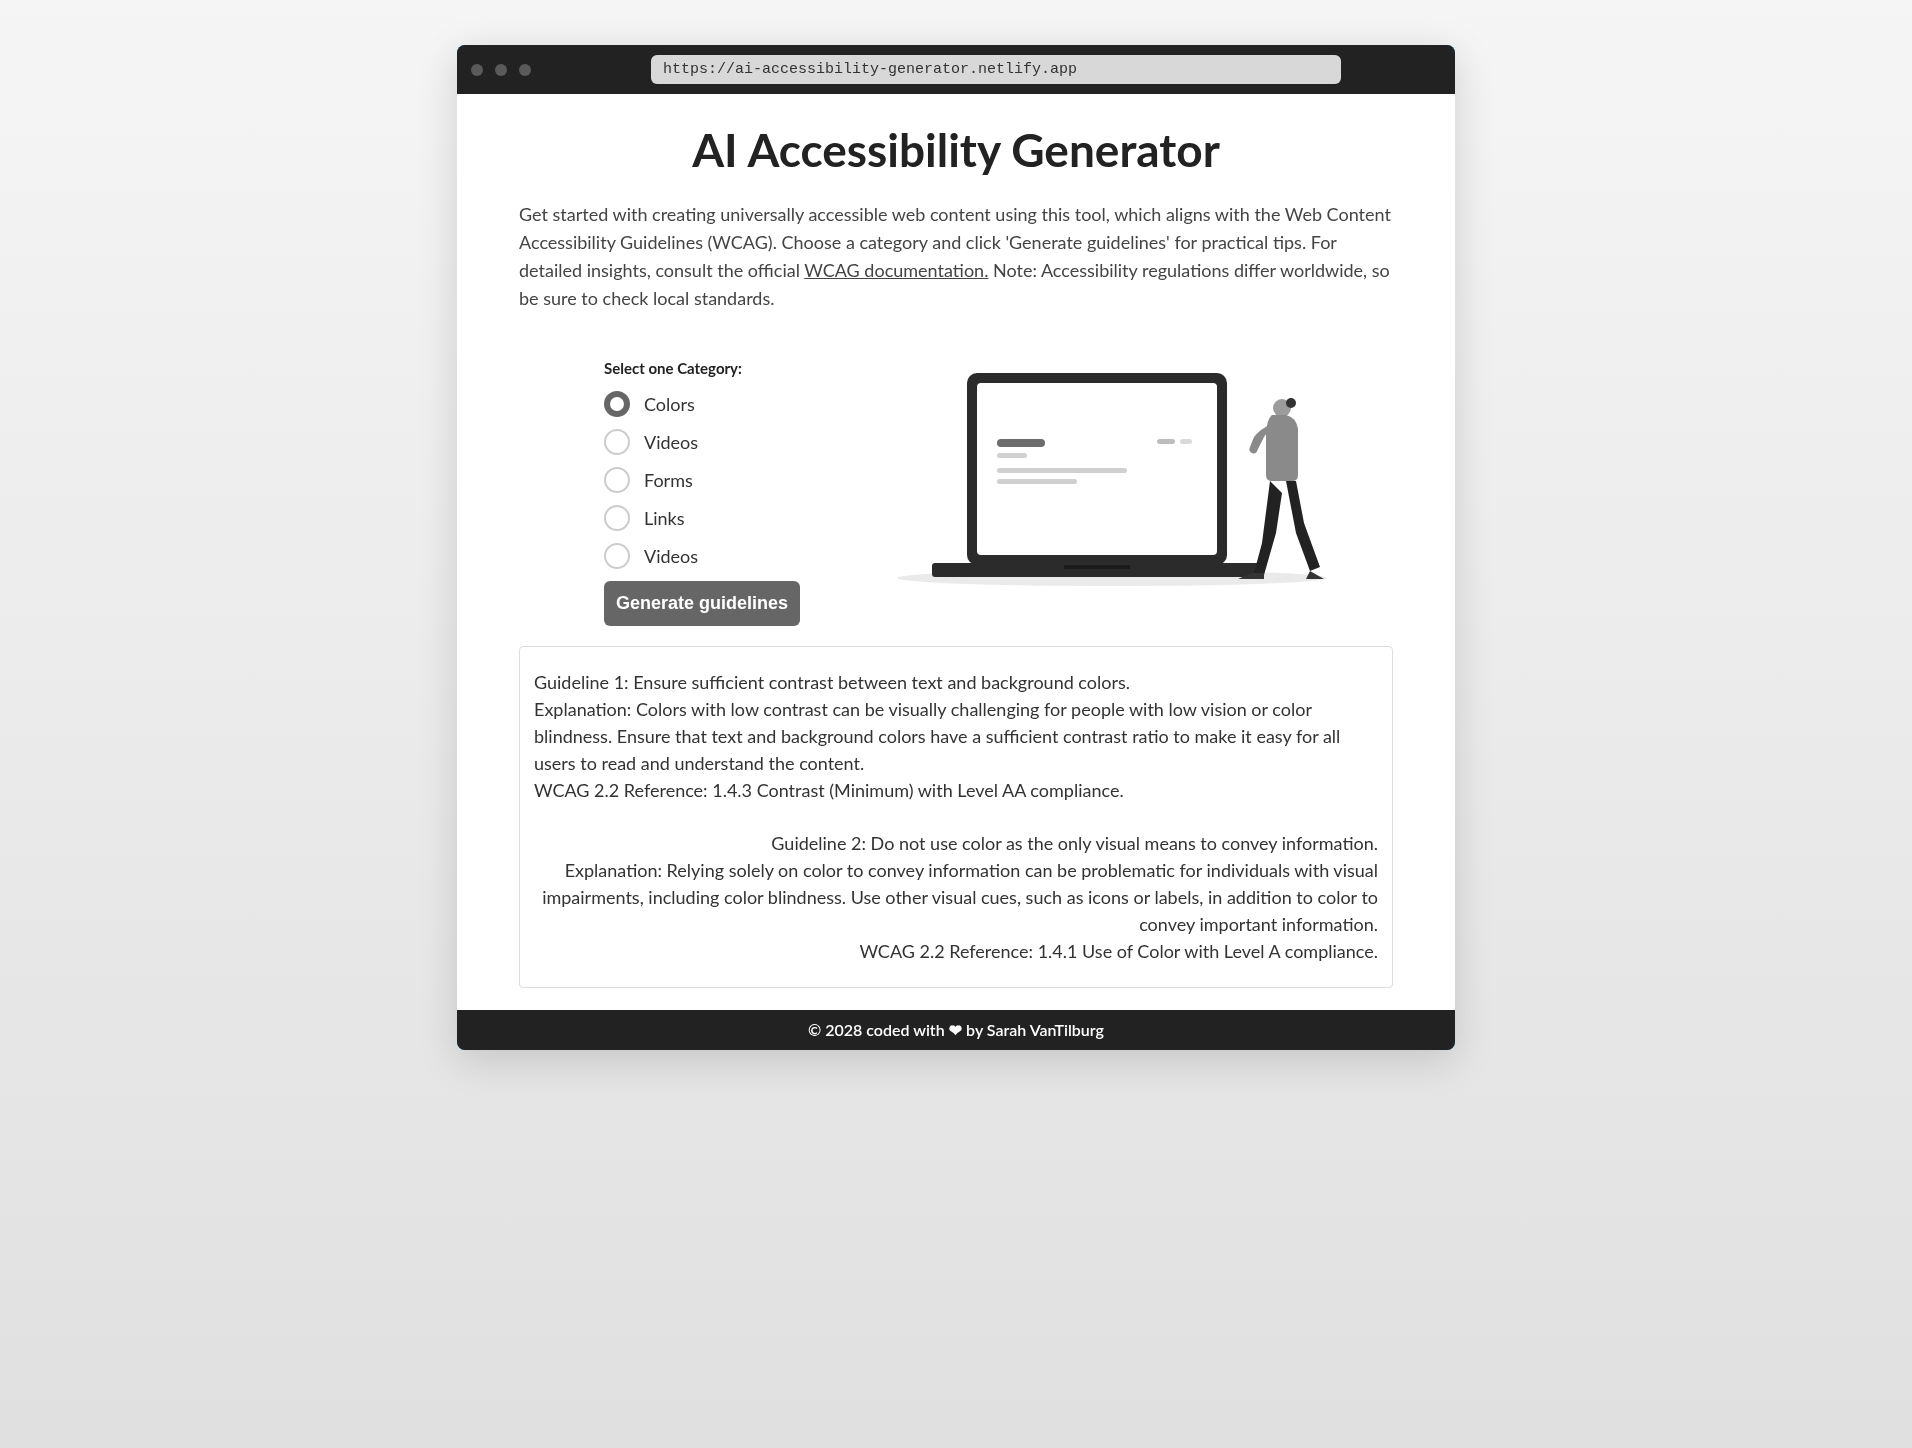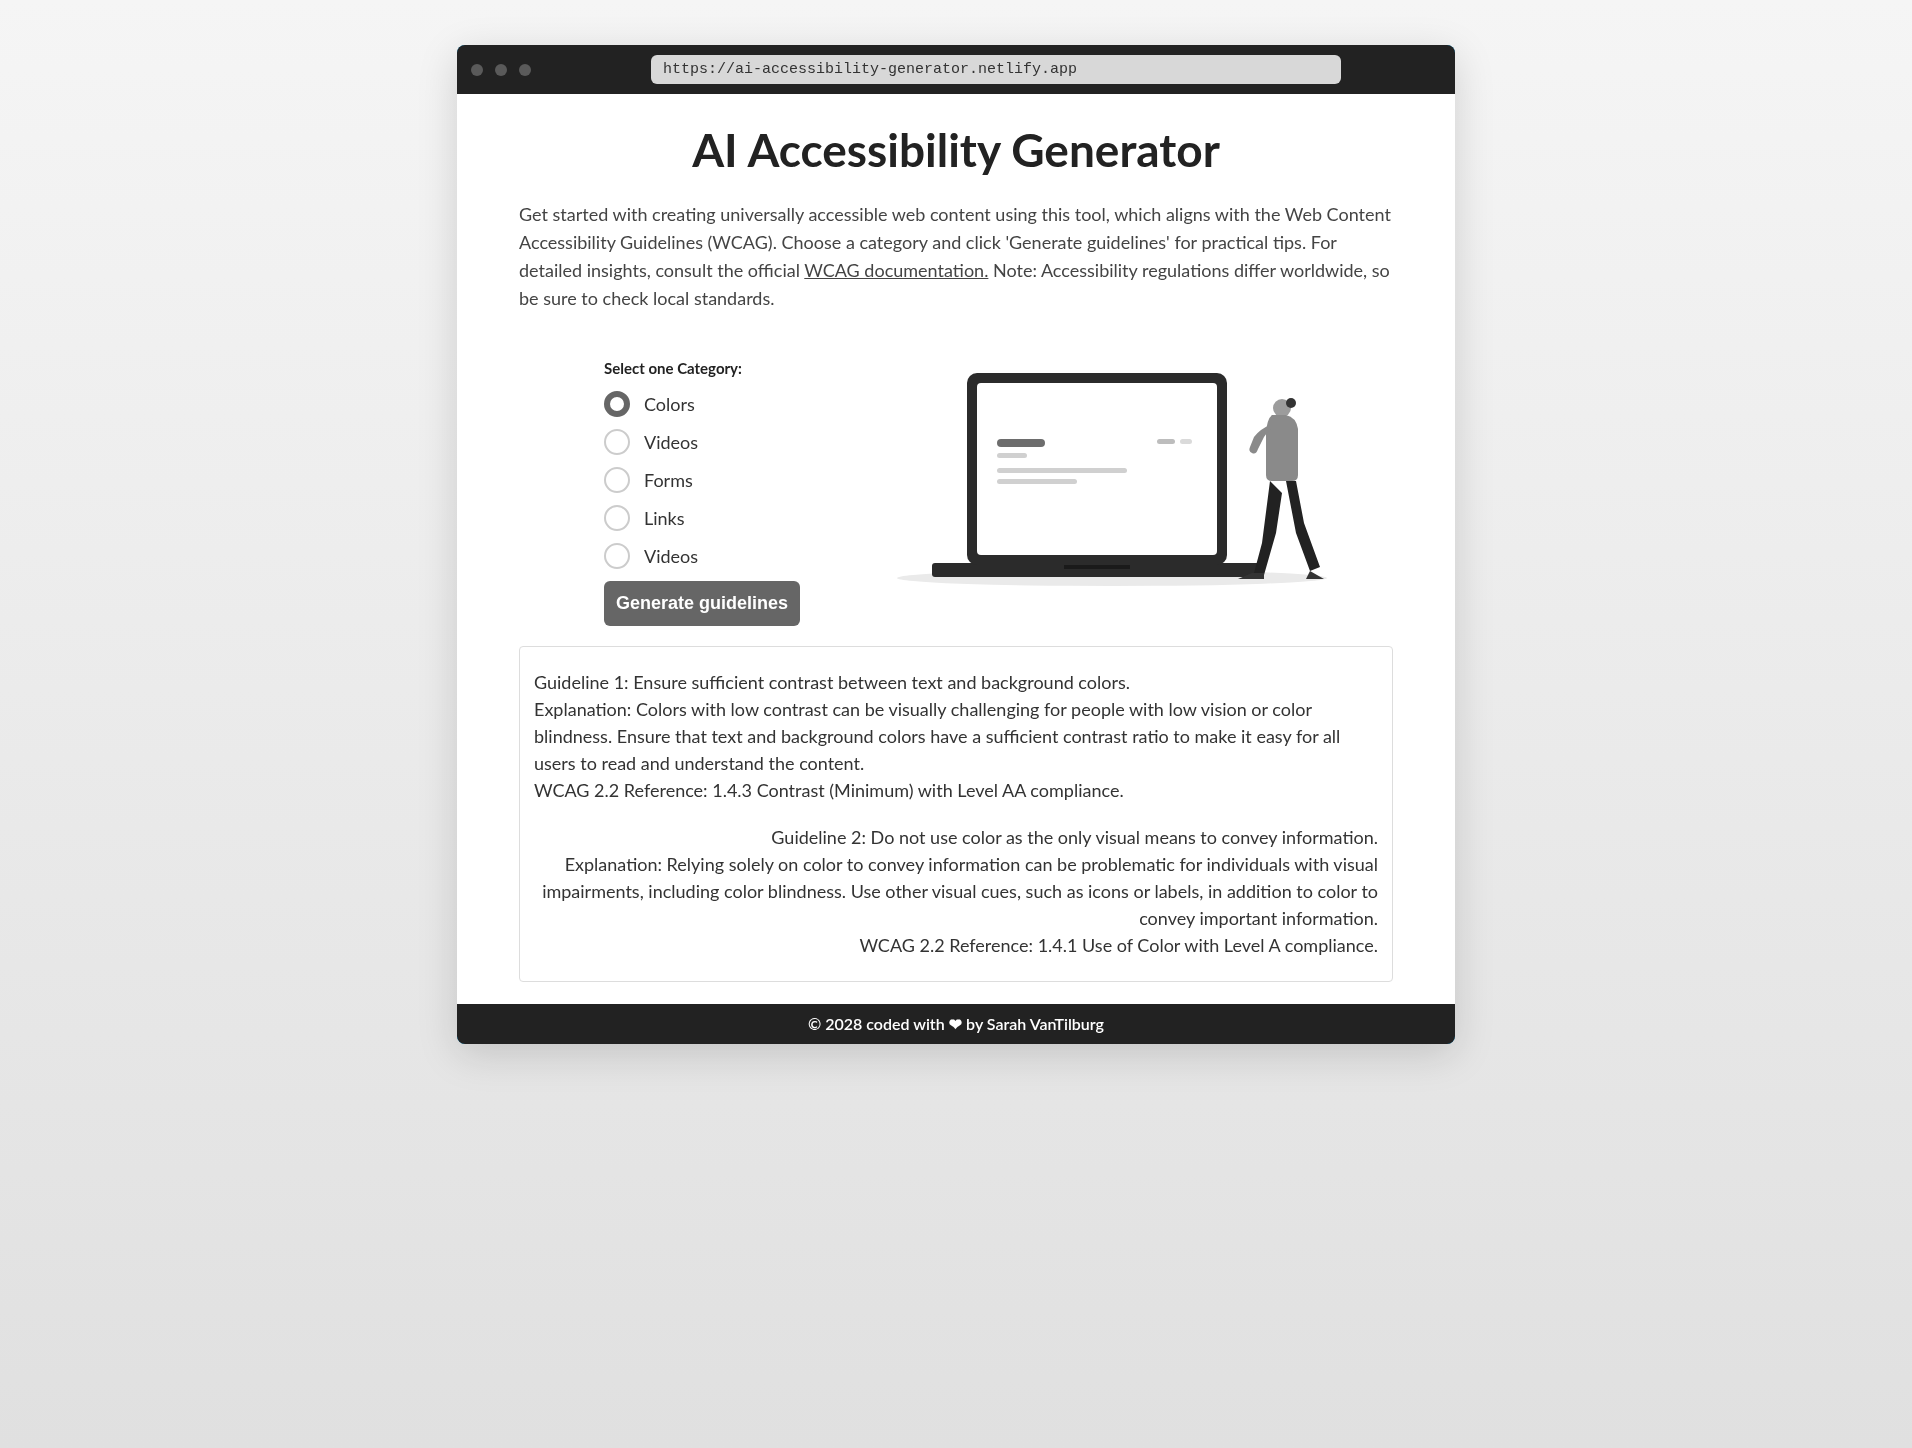--- a/index.html
+++ b/index.html
@@ -115,21 +115,21 @@
     justify-content: center;
     align-items: flex-end;
     padding-top: 10px;
   }
   .results {
     border: 1px solid #ddd;
     border-radius: 4px;
     padding: 22px 14px;
     margin-top: 20px;
   }
-  .guideline-block { margin-bottom: 20px; }
+  .guideline-block { margin-bottom: 26px; }
   .guideline-block:last-child { margin-bottom: 0; text-align: right; }
   .guideline-line {
     font-size: 18px;
     line-height: 1.5;
     color: #333;
   }
   .footer {
     background: #222;
     color: #fff;
     text-align: center;

